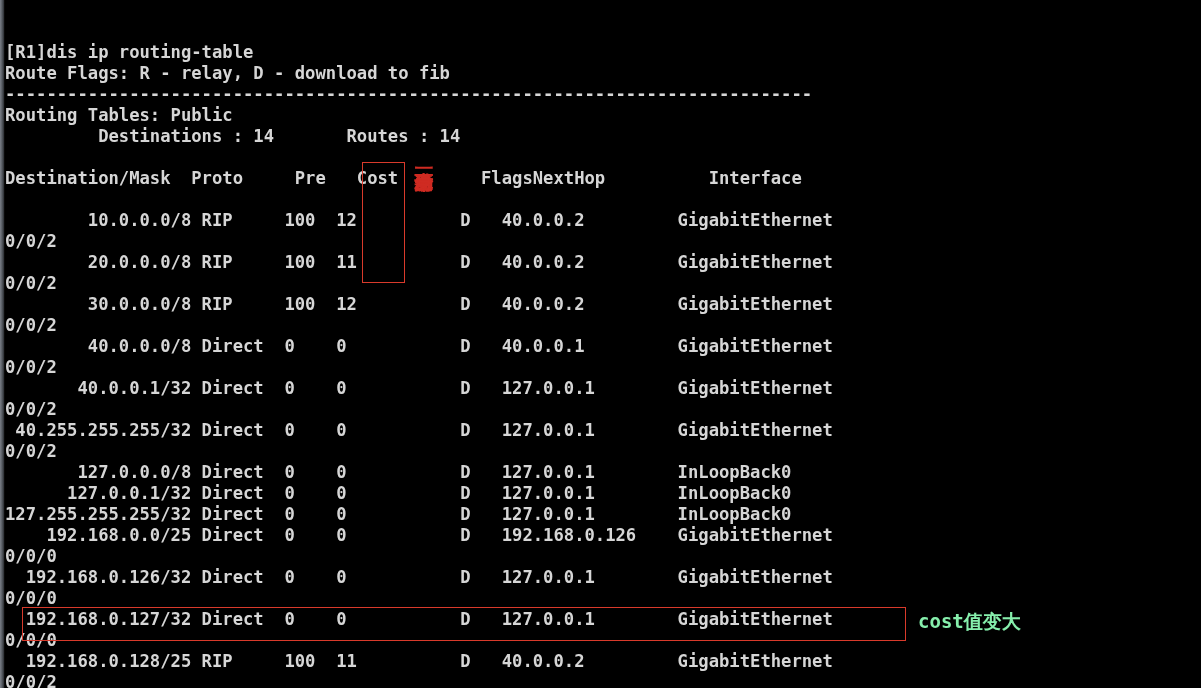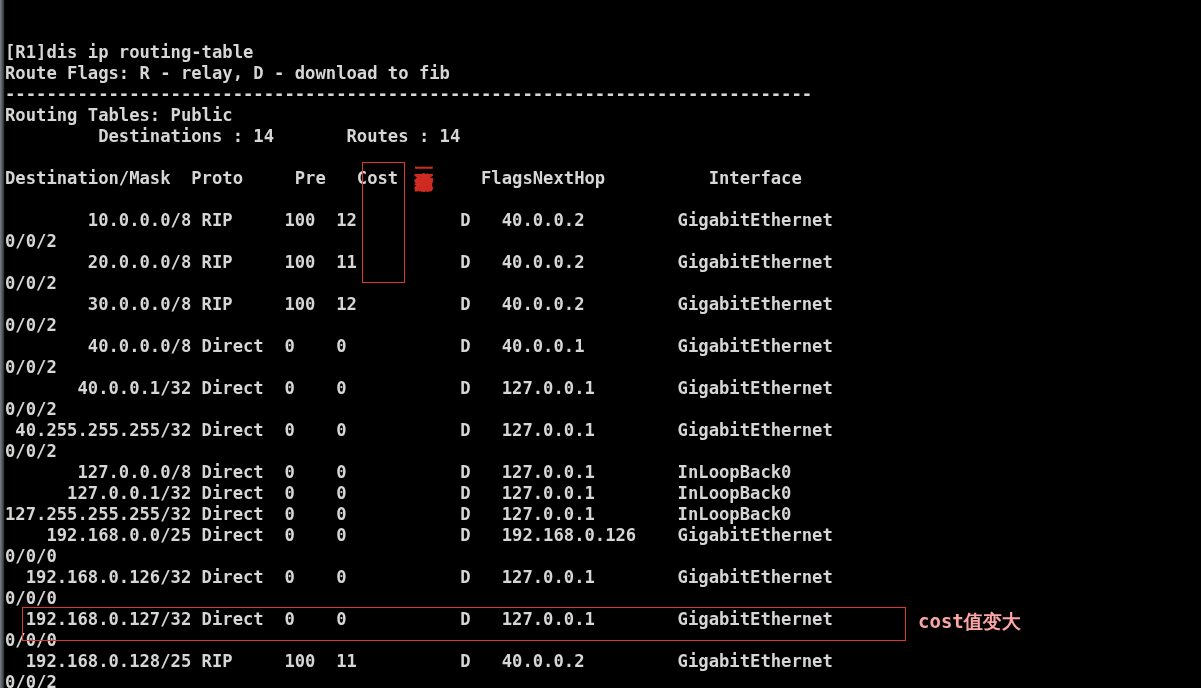--- a/index.html
+++ b/index.html
@@ -86,21 +86,21 @@
     letter-spacing: 0;
     writing-mode: vertical-rl;
     text-orientation: upright;
     white-space: pre;
   }
 
   .side-note {
     position: absolute;
     left: 918px;
     top: 609px;
-    color: #fca5a5;
+    color: #86efac;
     font-family: "DejaVu Sans Mono", "Liberation Mono", monospace;
     font-size: 19px;
     line-height: 24px;
     white-space: pre;
   }
 
   .watermark {
     position: absolute;
     left: 1086px;
     top: 659px;

